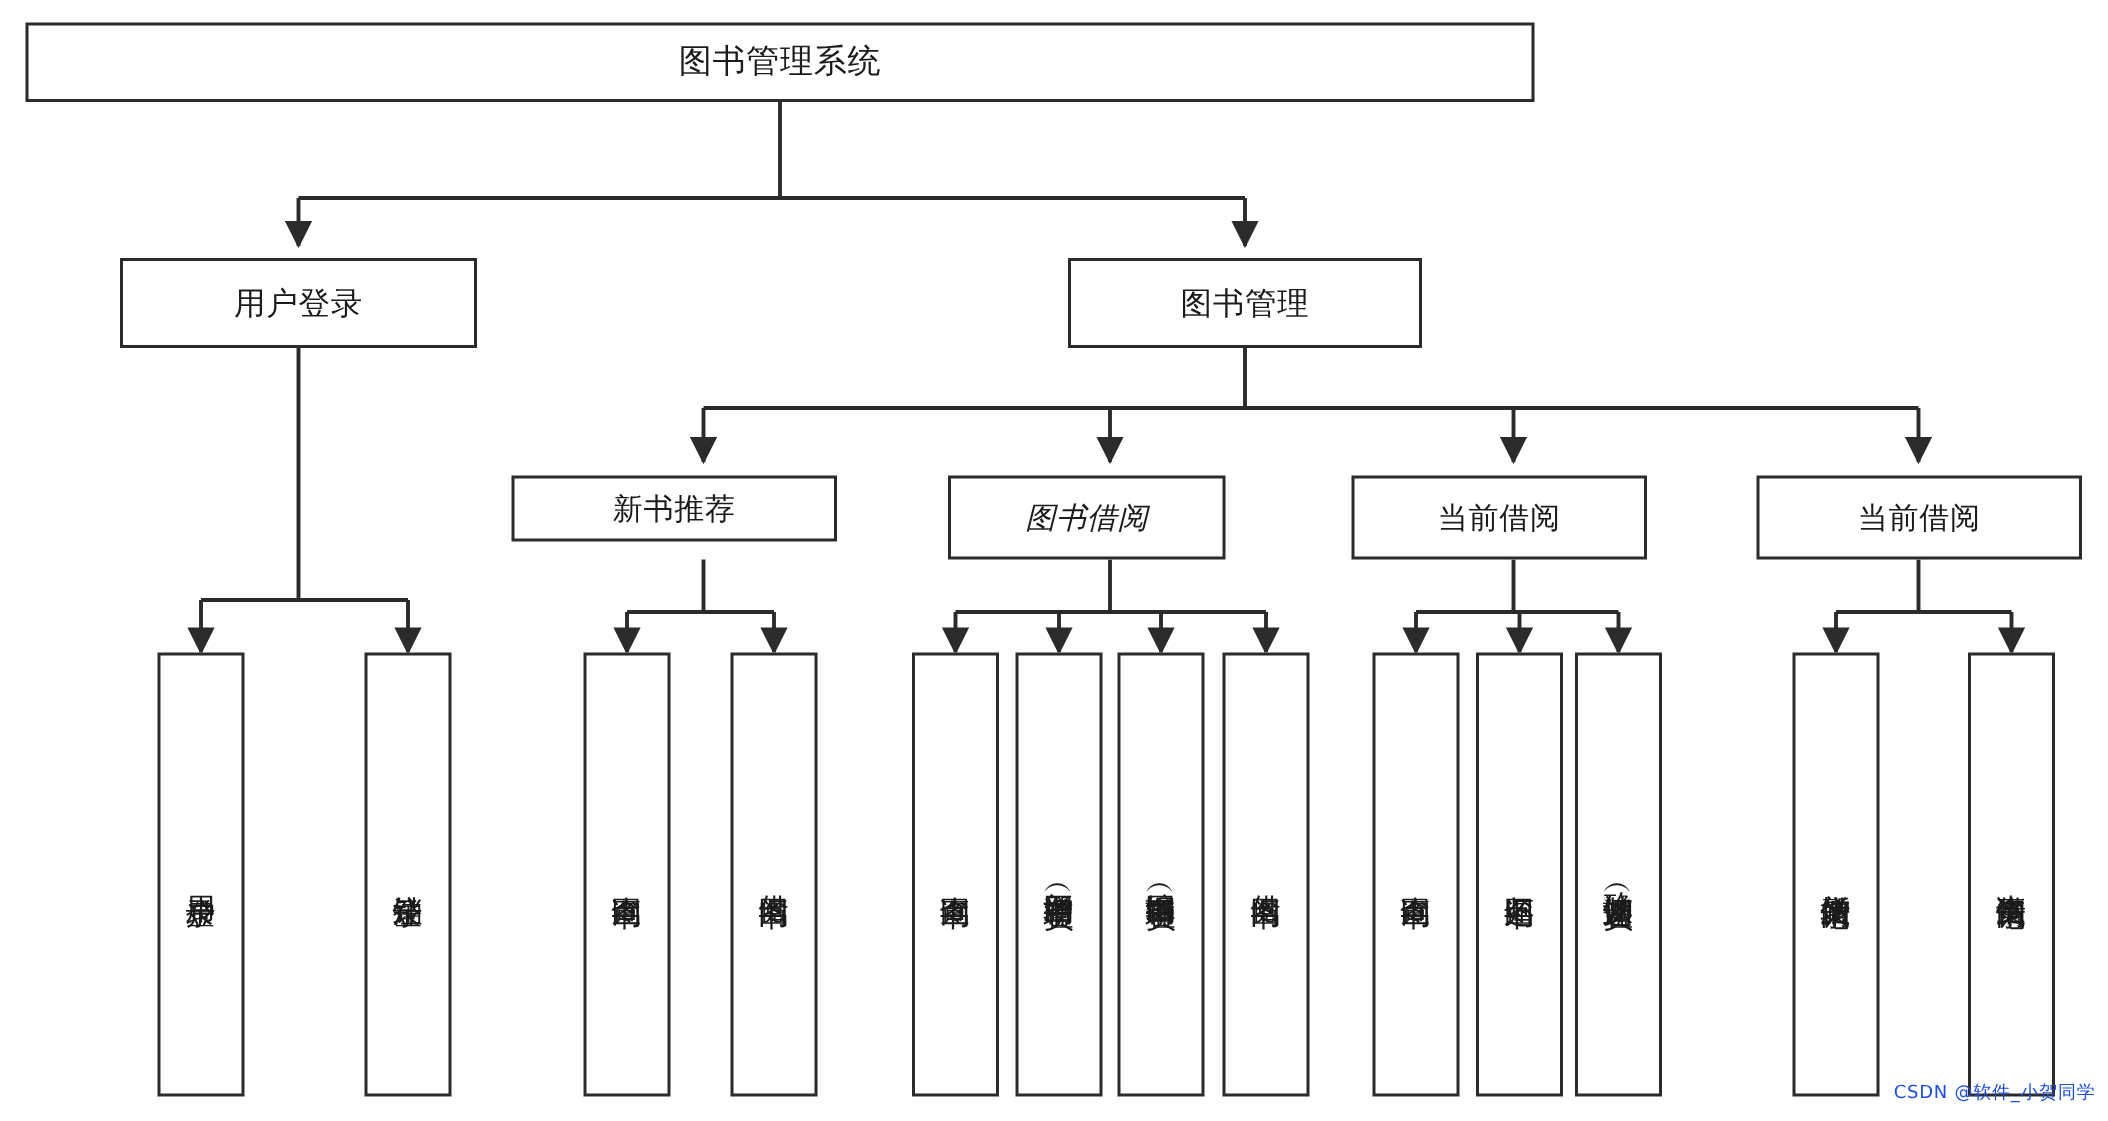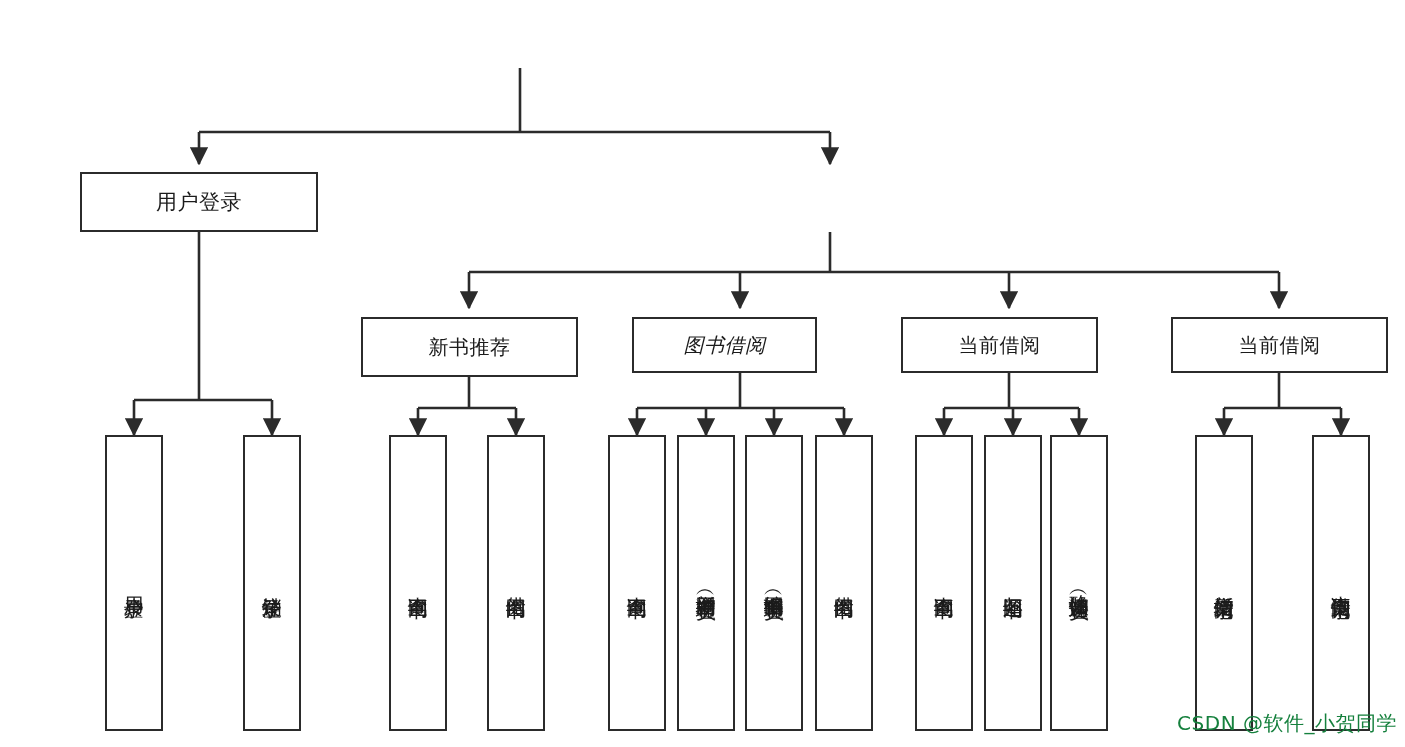--- a/index.html
+++ b/index.html
@@ -52,22 +52,22 @@
     letter-spacing: 1px;
     white-space: nowrap;
   }
   .lvl1 .node-label-h { font-size: 22px; }
   .lvl2 .node-label-h { font-size: 21px; }
   .lvl3 .node-label-h { font-size: 20px; }
   .watermark {
     position: absolute;
     right: 8px;
     bottom: 10px;
-    font-size: 20px;
-    color: #15803d;
+    font-size: 12px;
+    color: #1d4ed8;
     white-space: nowrap;
     letter-spacing: 0.5px;
   }
 </style>
 </head>
 <body>
 
 <div id="diagram-root">
 
   <svg class="diagram" viewBox="0 0 1405 747">
@@ -114,26 +114,32 @@
       <path d="M 1013 408 L 1013 435" marker-end="url(#arrow)"></path>
       <path d="M 1079 408 L 1079 435" marker-end="url(#arrow)"></path>
 
       <path d="M 1279 373 L 1279 408"></path>
       <path d="M 1224 408 L 1341 408"></path>
       <path d="M 1224 408 L 1224 435" marker-end="url(#arrow)"></path>
       <path d="M 1341 408 L 1341 435" marker-end="url(#arrow)"></path>
     </g>
   </svg>
 
+  <div class="node-box lvl1" style="left:17px; top:15px; width:1006px; height:53px;">
+    <span class="node-label-h">图书管理系统</span>
+  </div>
 
   <div class="node-box lvl2" style="left:80px; top:172px; width:238px; height:60px;">
     <span class="node-label-h">用户登录</span>
   </div>
+  <div class="node-box lvl2" style="left:712px; top:172px; width:236px; height:60px;">
+    <span class="node-label-h">图书管理</span>
+  </div>
 
-  <div class="node-box lvl3" style="left:361px; top:317px; width:217px; height:60px;">
+  <div class="node-box lvl3" style="left:341px; top:317px; width:217px; height:44px;">
     <span class="node-label-h">新书推荐</span>
   </div>
   <div class="node-box lvl3" style="left:632px; top:317px; width:185px; height:56px;font-style:italic;">
     <span class="node-label-h">图书借阅</span>
   </div>
   <div class="node-box lvl3" style="left:901px; top:317px; width:197px; height:56px;">
     <span class="node-label-h">当前借阅</span>
   </div>
   <div class="node-box lvl3" style="left:1171px; top:317px; width:217px; height:56px;">
     <span class="node-label-h">当前借阅</span>

